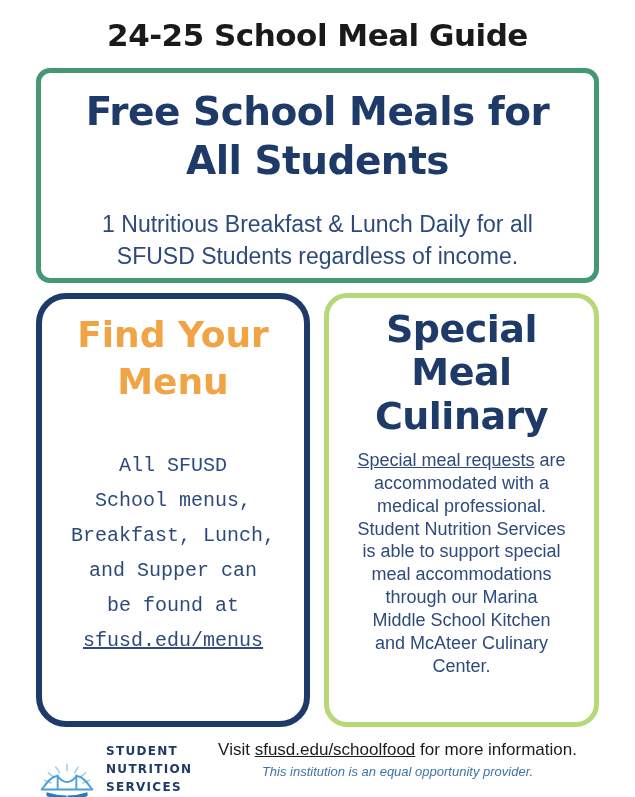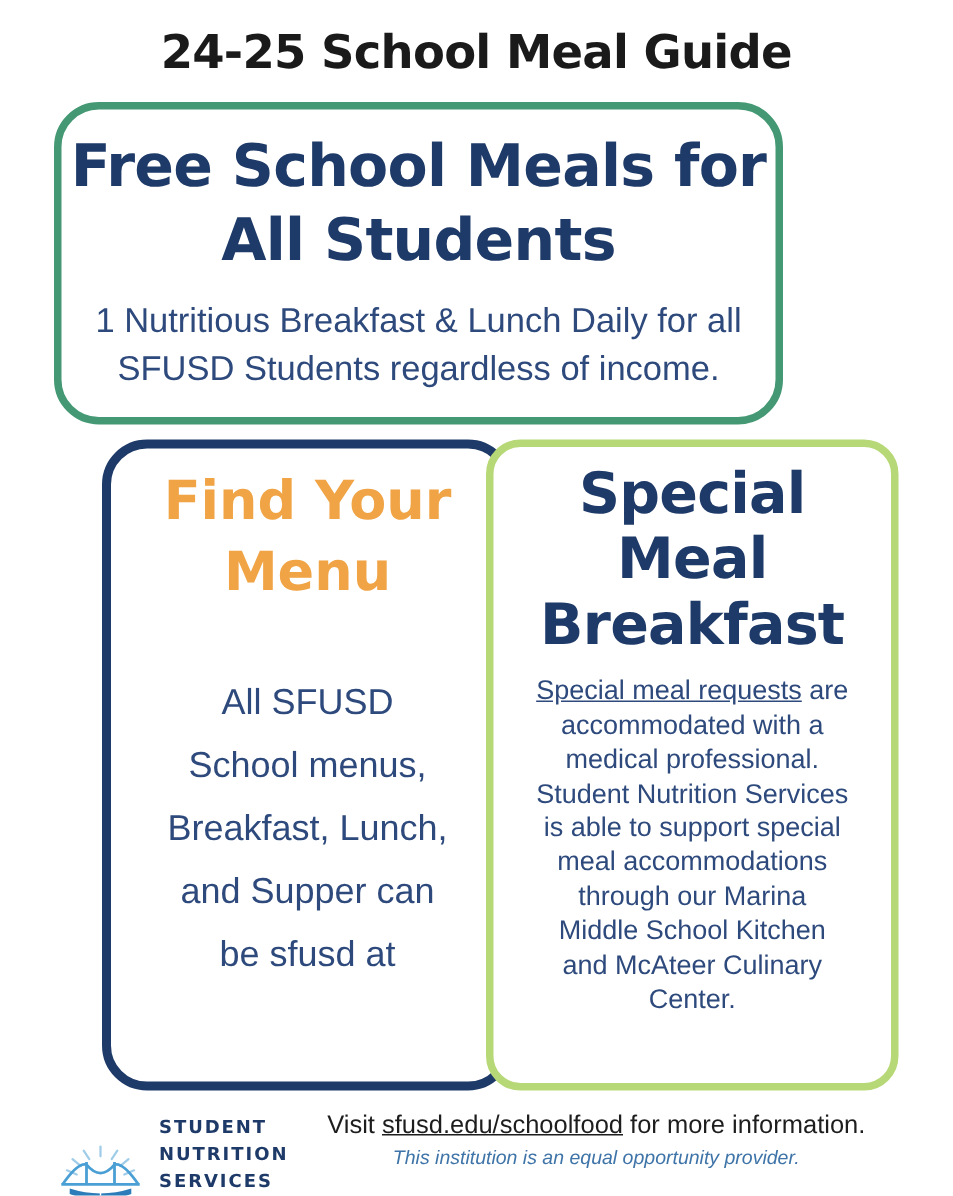--- a/index.html
+++ b/index.html
@@ -13,46 +13,47 @@
     text-align:center;
     font-family:"DejaVu Sans", sans-serif;
     font-weight:bold; font-size:31px; letter-spacing:-0.5px;
     color:var(--title_black, #1a1a1a);
   }
   .box {
     position:absolute; background:#fff; box-sizing:border-box;
     text-align:center;
   }
   .top-box {
-    left:36px; top:68px; width:486px; height:215px;
-    border:5px solid var(--green, #449873); border-radius:30px;
+    left:36px; top:68px; width:563px; height:215px;
+    border:5px solid var(--green, #449873); border-radius:14px;
   }
   .top-heading {
     margin-top:15px;
     font-family:"DejaVu Sans", sans-serif; font-weight:bold;
     font-size:39px; line-height:1.25; letter-spacing:-0.5px;
     color:var(--navy, #1e3a68);
   }
   .top-subtitle {
-    margin-top:11px; font-size:23px; line-height:1.42;
+    margin-top:22px; font-size:23px; line-height:1.42;
     color:var(--body_navy, #2e4a7d);
   }
   .left-box {
     left:36px; top:293px; width:274px; height:434px;
-    border:6px solid var(--navy, #1e3a68); border-radius:30px;margin-left:32px;
+    border:6px solid var(--navy, #1e3a68); border-radius:30px;
   }
   .left-heading {
     margin-top:13px;
     font-family:"DejaVu Sans", sans-serif; font-weight:bold;
     font-size:36px; line-height:1.3;
     color:var(--orange, #f0a445);
   }
   .left-body {
-    margin-top:42px; font-size:24px; line-height:1.75;
+    margin-top:42px; font-size:20px; line-height:1.75;
     color:var(--body_navy, #2e4a7d);
+    font-family:Liberation Mono, monospace;
   }
   .right-box {
     left:324px; top:293px; width:275px; height:434px;
     border:5px solid var(--lime, #b7d876); border-radius:23px;
   }
   .right-heading {
     margin-top:10px;
     font-family:"DejaVu Sans", sans-serif; font-weight:bold;
     font-size:38px; line-height:1.14; letter-spacing:-0.5px;
     color:var(--navy, #1e3a68);
@@ -110,29 +111,30 @@
 <div class="box left-box">
   <div class="left-heading">
     <span class="line">Find Your</span>
     <span class="line">Menu</span>
   </div>
   <div class="left-body">
     <span class="line">All SFUSD</span>
     <span class="line">School menus,</span>
     <span class="line">Breakfast, Lunch,</span>
     <span class="line">and Supper can</span>
-    <span class="line">be sfusd at</span>
+    <span class="line">be found at</span>
+    <span class="line"><a class="underline">sfusd.edu/menus</a></span>
   </div>
 </div>
 
 <div class="box right-box">
   <div class="right-heading">
     <span class="line">Special</span>
     <span class="line">Meal</span>
-    <span class="line">Breakfast</span>
+    <span class="line">Culinary</span>
   </div>
   <div class="right-body">
     <span class="line"><a class="underline">Special meal requests</a><span> are</span></span>
     <span class="line">accommodated with a</span>
     <span class="line">medical professional.</span>
     <span class="line">Student Nutrition Services</span>
     <span class="line">is able to support special</span>
     <span class="line">meal accommodations</span>
     <span class="line">through our Marina</span>
     <span class="line">Middle School Kitchen</span>

